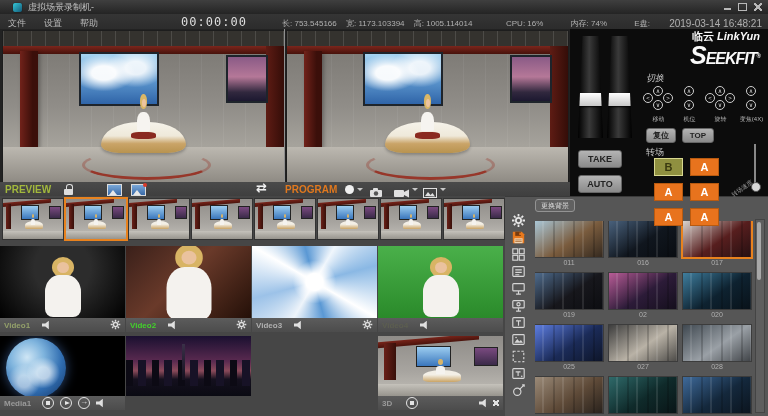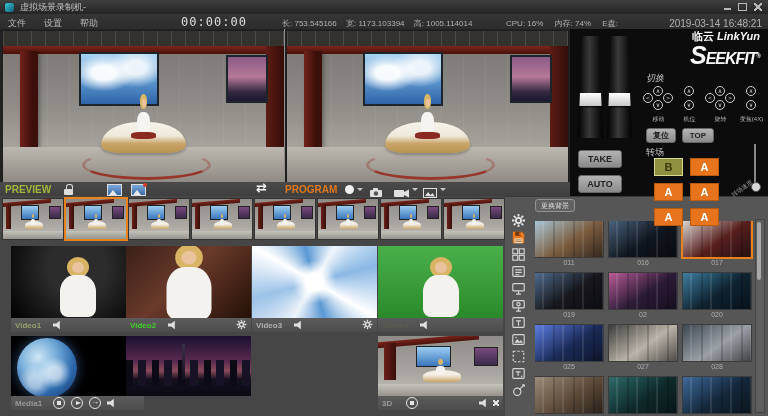--- a/index.html
+++ b/index.html
@@ -1,37 +1,37 @@
 <!DOCTYPE html>
 <html><head>
 <meta charset="utf-8">
 <style>
   html,body{margin:0;padding:0;}
   body{width:768px;height:416px;position:relative;overflow:hidden;background:#3c3c3c;
        font-family:"Liberation Sans","DejaVu Sans",sans-serif;color:#ccc;-webkit-font-smoothing:antialiased;}
 
   
-  .titlebar{position:absolute;top:0;left:0;right:0;height:14px;background:linear-gradient(#3f3f3f,#242424);display:flex;align-items:center;z-index:30;}
+  .titlebar{position:absolute;top:0;left:0;right:0;height:14px;background:linear-gradient(#3f3f3f,#242424);display:flex;align-items:center;z-index:30;padding-left:8px;}
   .app-icon{width:9px;height:9px;margin-left:5px;border-radius:2px;background:linear-gradient(135deg,#35c8d8,#145a78);box-shadow:0 0 1px #000;}
   .title-text{font-size:9px;color:#c0c0c0;margin-left:6px;white-space:nowrap;}
   .win-ctrls{margin-left:auto;display:flex;gap:7px;margin-right:6px;align-items:center;}
   .wc-min{width:7px;height:2px;background:#b8b8b8;margin-top:4px;}
   .wc-max{width:7px;height:6px;border:1px solid #b8b8b8;}
   .wc-close{width:8px;height:8px;background:
      linear-gradient(45deg,transparent 43%,#b8b8b8 43% 57%,transparent 57%),
      linear-gradient(-45deg,transparent 43%,#b8b8b8 43% 57%,transparent 57%);}
 
   
   .menubar{position:absolute;top:14px;left:0;right:0;height:15px;background:linear-gradient(#353535,#2c2c2c);z-index:30;font-size:9px;color:#b8b8b8;}
   .menu-item{position:absolute;top:3px;cursor:default;}
   .timer{position:absolute;left:176px;top:1px;width:76px;text-align:center;font-family:"DejaVu Sans Mono",monospace;font-size:12px;color:#dedede;letter-spacing:1px;}
   .dims{position:absolute;left:282px;top:3.5px;font-size:8px;color:#b0b0b0;white-space:nowrap;}
   .dims b{font-weight:normal;margin-left:7px;}
   .sysinfo{position:absolute;left:506px;top:3.5px;font-size:8px;color:#b0b0b0;white-space:nowrap;}
-  .sysinfo b{font-weight:normal;margin-left:9px;}
+  .sysinfo b{font-weight:normal;margin-left:25px;}
   .datetime{position:absolute;right:6px;top:3.5px;font-size:10px;color:#b0b0b0;}
 
   
   .stage{position:absolute;top:29px;left:0;width:570px;height:153px;background:#222;}
   .monitor{position:absolute;top:1px;height:151px;width:281px;background:#555;overflow:hidden;border:1px solid #1d1d1d;}
   #mon-preview{left:2px;} #mon-program{left:286px;}
   .mon-divider{position:absolute;top:0;left:284px;width:1px;height:153px;background:#8f8f8f;}
   .scene{position:absolute;inset:0;overflow:hidden;}
   .sc-wall{position:absolute;inset:0;background-image:
      repeating-linear-gradient(90deg,rgba(255,255,255,.05) 0 1px,rgba(0,0,0,0) 1px 22px),
@@ -114,21 +114,21 @@
   .ms-scr{position:absolute;top:16%;left:30%;width:27%;height:32%;background:linear-gradient(180deg,#9ccdf0,#3a76bc);border:1px solid #222;}
   .ms-scr2{position:absolute;top:18%;left:77%;width:17%;height:28%;background:linear-gradient(180deg,#7a4a80,#3a2a48);border:1px solid #222;}
   .ms-floor{position:absolute;left:0;bottom:0;width:100%;height:20%;background:linear-gradient(180deg,#c5c2bb,#97948d);}
   .ms-desk{position:absolute;top:56%;left:36%;width:30%;height:20%;background:linear-gradient(180deg,#f3efe6 40%,#caa465);border-radius:50% 50% 20% 20%;}
   .ms-per{position:absolute;top:38%;left:46%;width:8%;height:26%;}
   .ms-hair{position:absolute;display:block;top:0;left:25%;width:50%;height:38%;background:#d8b468;border-radius:50%;}
   .ms-body{position:absolute;display:block;bottom:0;left:8%;width:84%;height:55%;background:#f5f3ef;border-radius:40% 40% 0 0;}
 
   .src-cell{position:absolute;width:125px;}
   .row-video{top:50px;height:86px;} .row-media{top:140px;height:74px;}
-  .c0{left:11px;padding-left:8px;} .c1{left:126px;} .c2{left:252px;} .c3{left:378px;}
+  .c0{left:0;} .c1{left:126px;} .c2{left:252px;} .c3{left:378px;}
   .thumb-visual{position:absolute;left:0;right:0;top:0;overflow:hidden;background:#000;}
   .row-video .thumb-visual{height:72px;} .row-media .thumb-visual{height:60px;}
   .src-bar{position:absolute;left:0;right:0;bottom:0;height:14px;background:linear-gradient(#5c5c5c,#4c4c4c);display:flex;align-items:center;font-size:8px;color:#a8a8a8;padding:0 4px;gap:6px;box-sizing:border-box;}
   .src-name{min-width:32px;font-weight:bold;}
   .flex-sp{flex:1;}
   .spk{width:11px;height:9px;background:#e0e0e0;clip-path:polygon(0 32%,30% 32%,62% 4%,62% 96%,30% 68%,0 68%);flex:none;}
   .mute-x{width:6px;height:6px;margin-left:-3px;background:
      linear-gradient(45deg,transparent 40%,#e0e0e0 40% 60%,transparent 60%),
      linear-gradient(-45deg,transparent 40%,#e0e0e0 40% 60%,transparent 60%);}
   .cbtn{width:12px;height:12px;border:1px solid #e4e4e4;border-radius:50%;position:relative;flex:none;box-sizing:border-box;}

